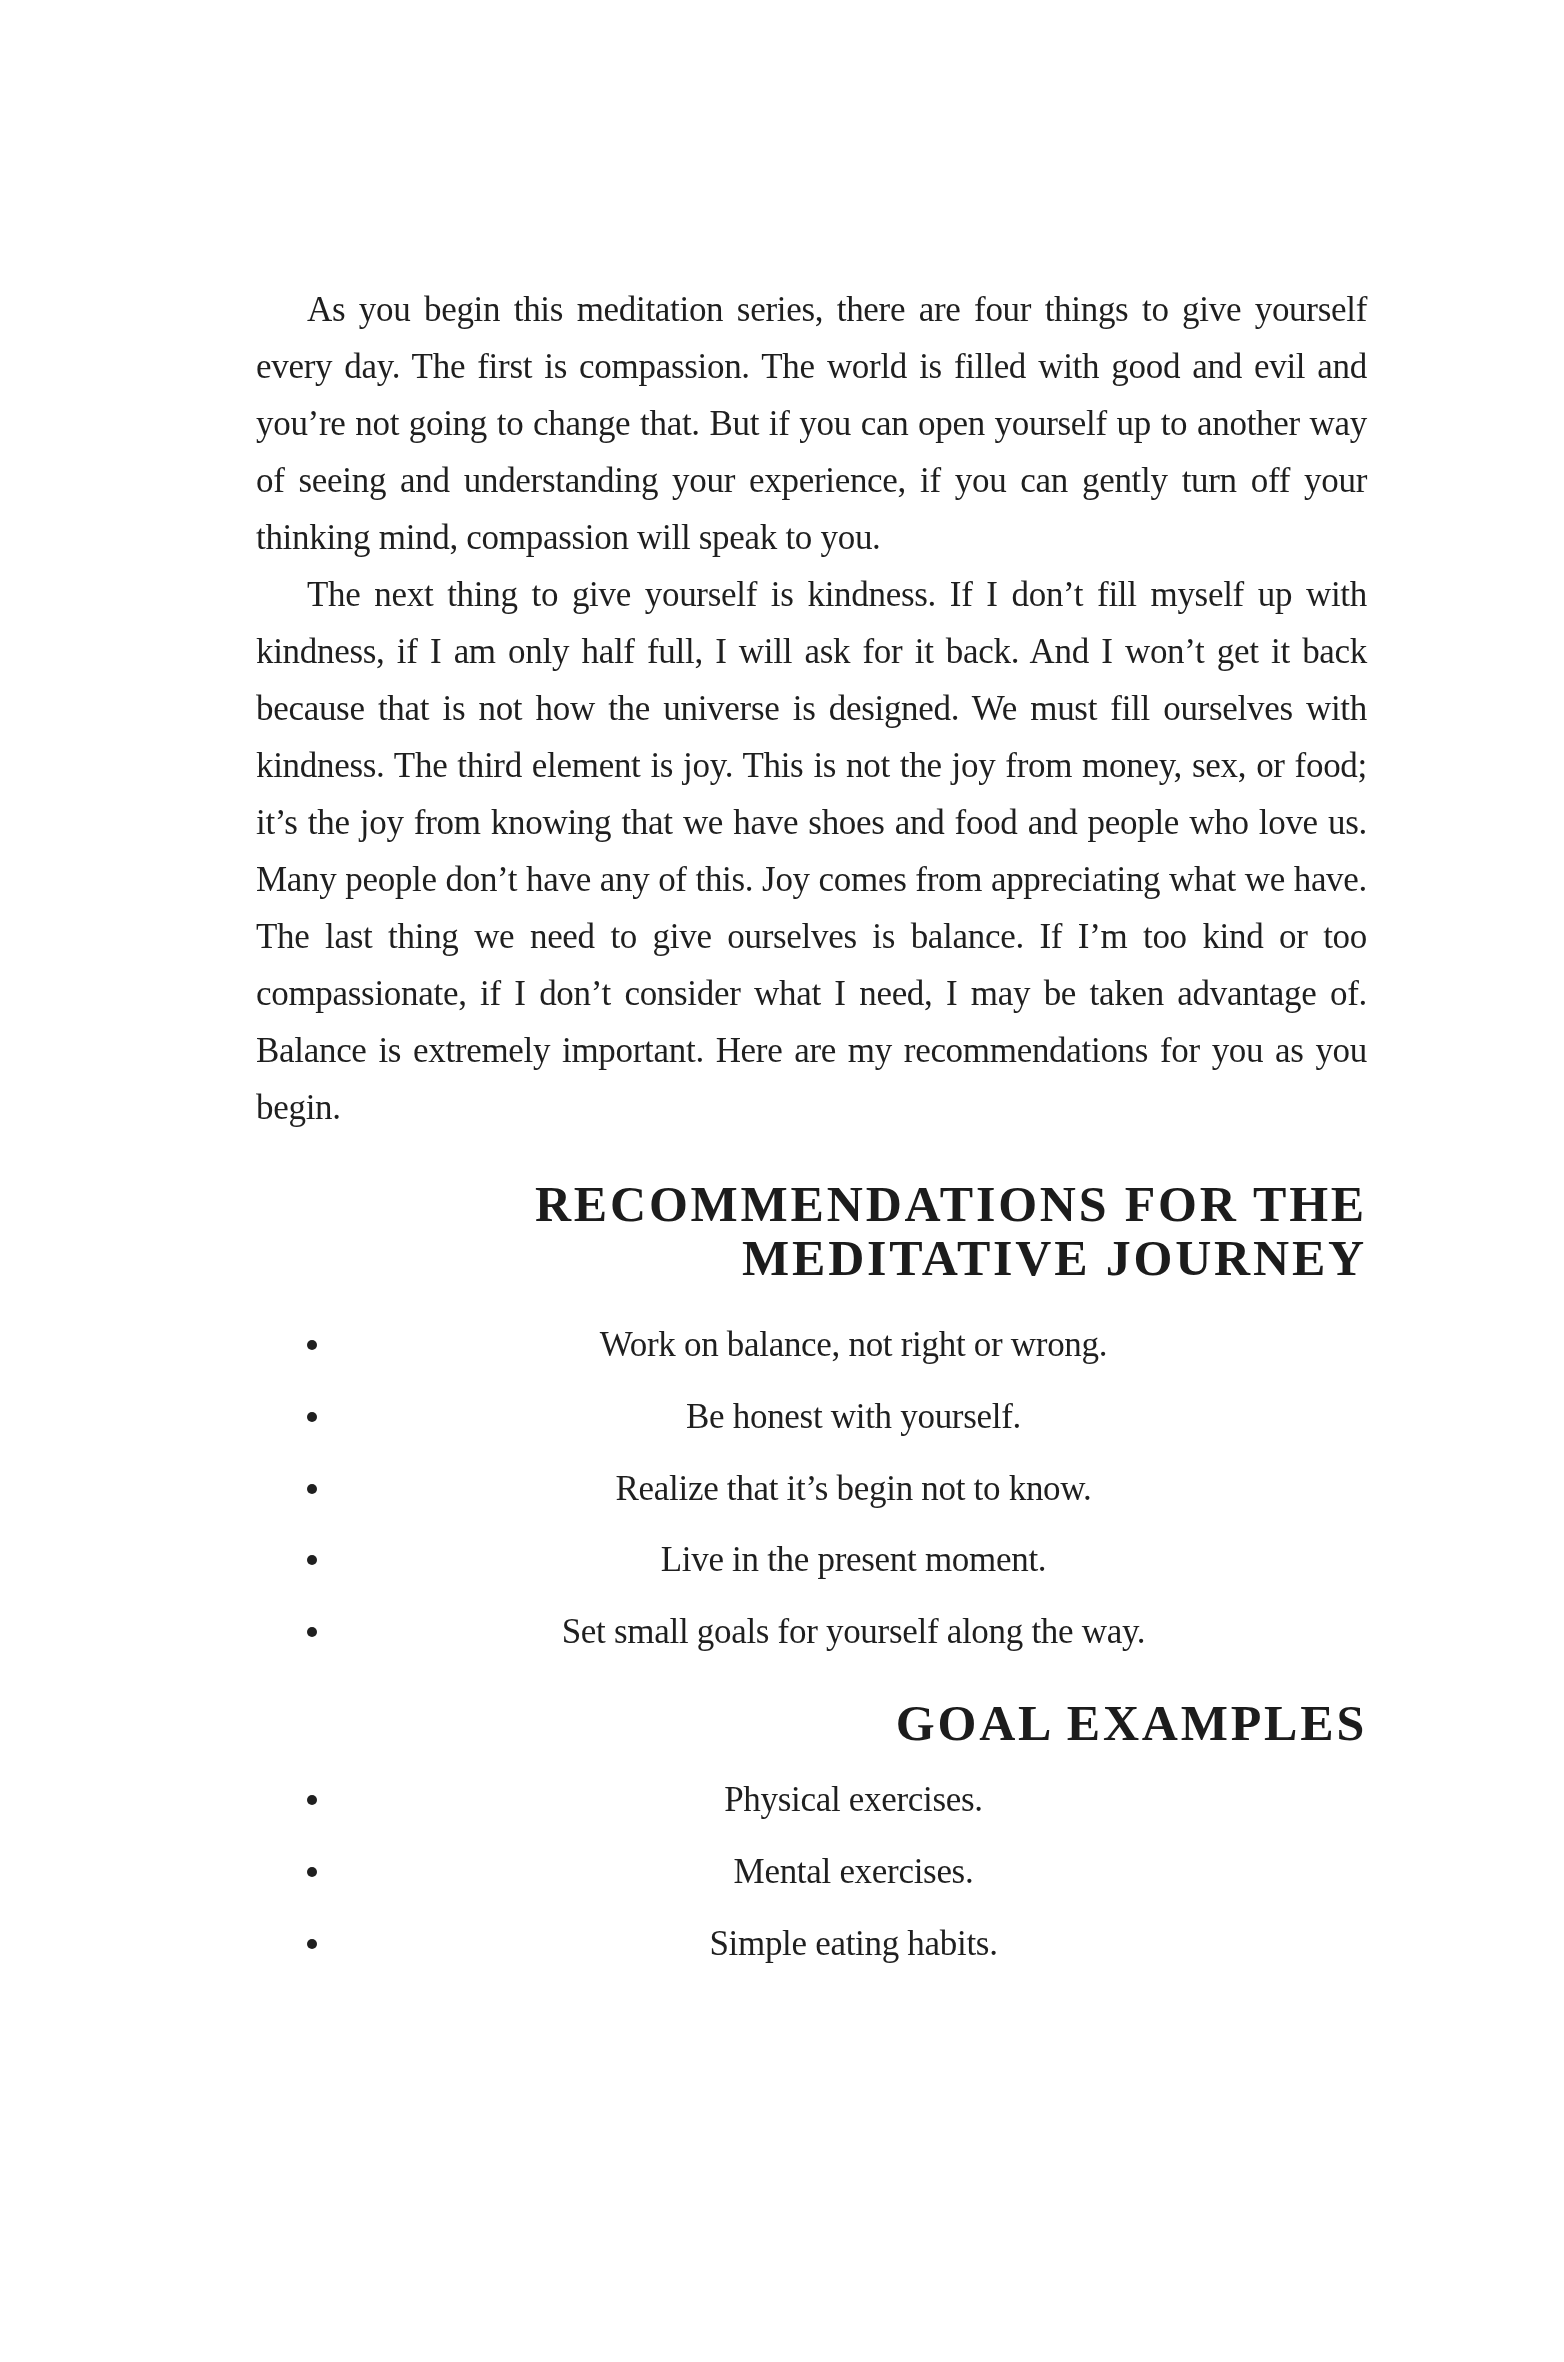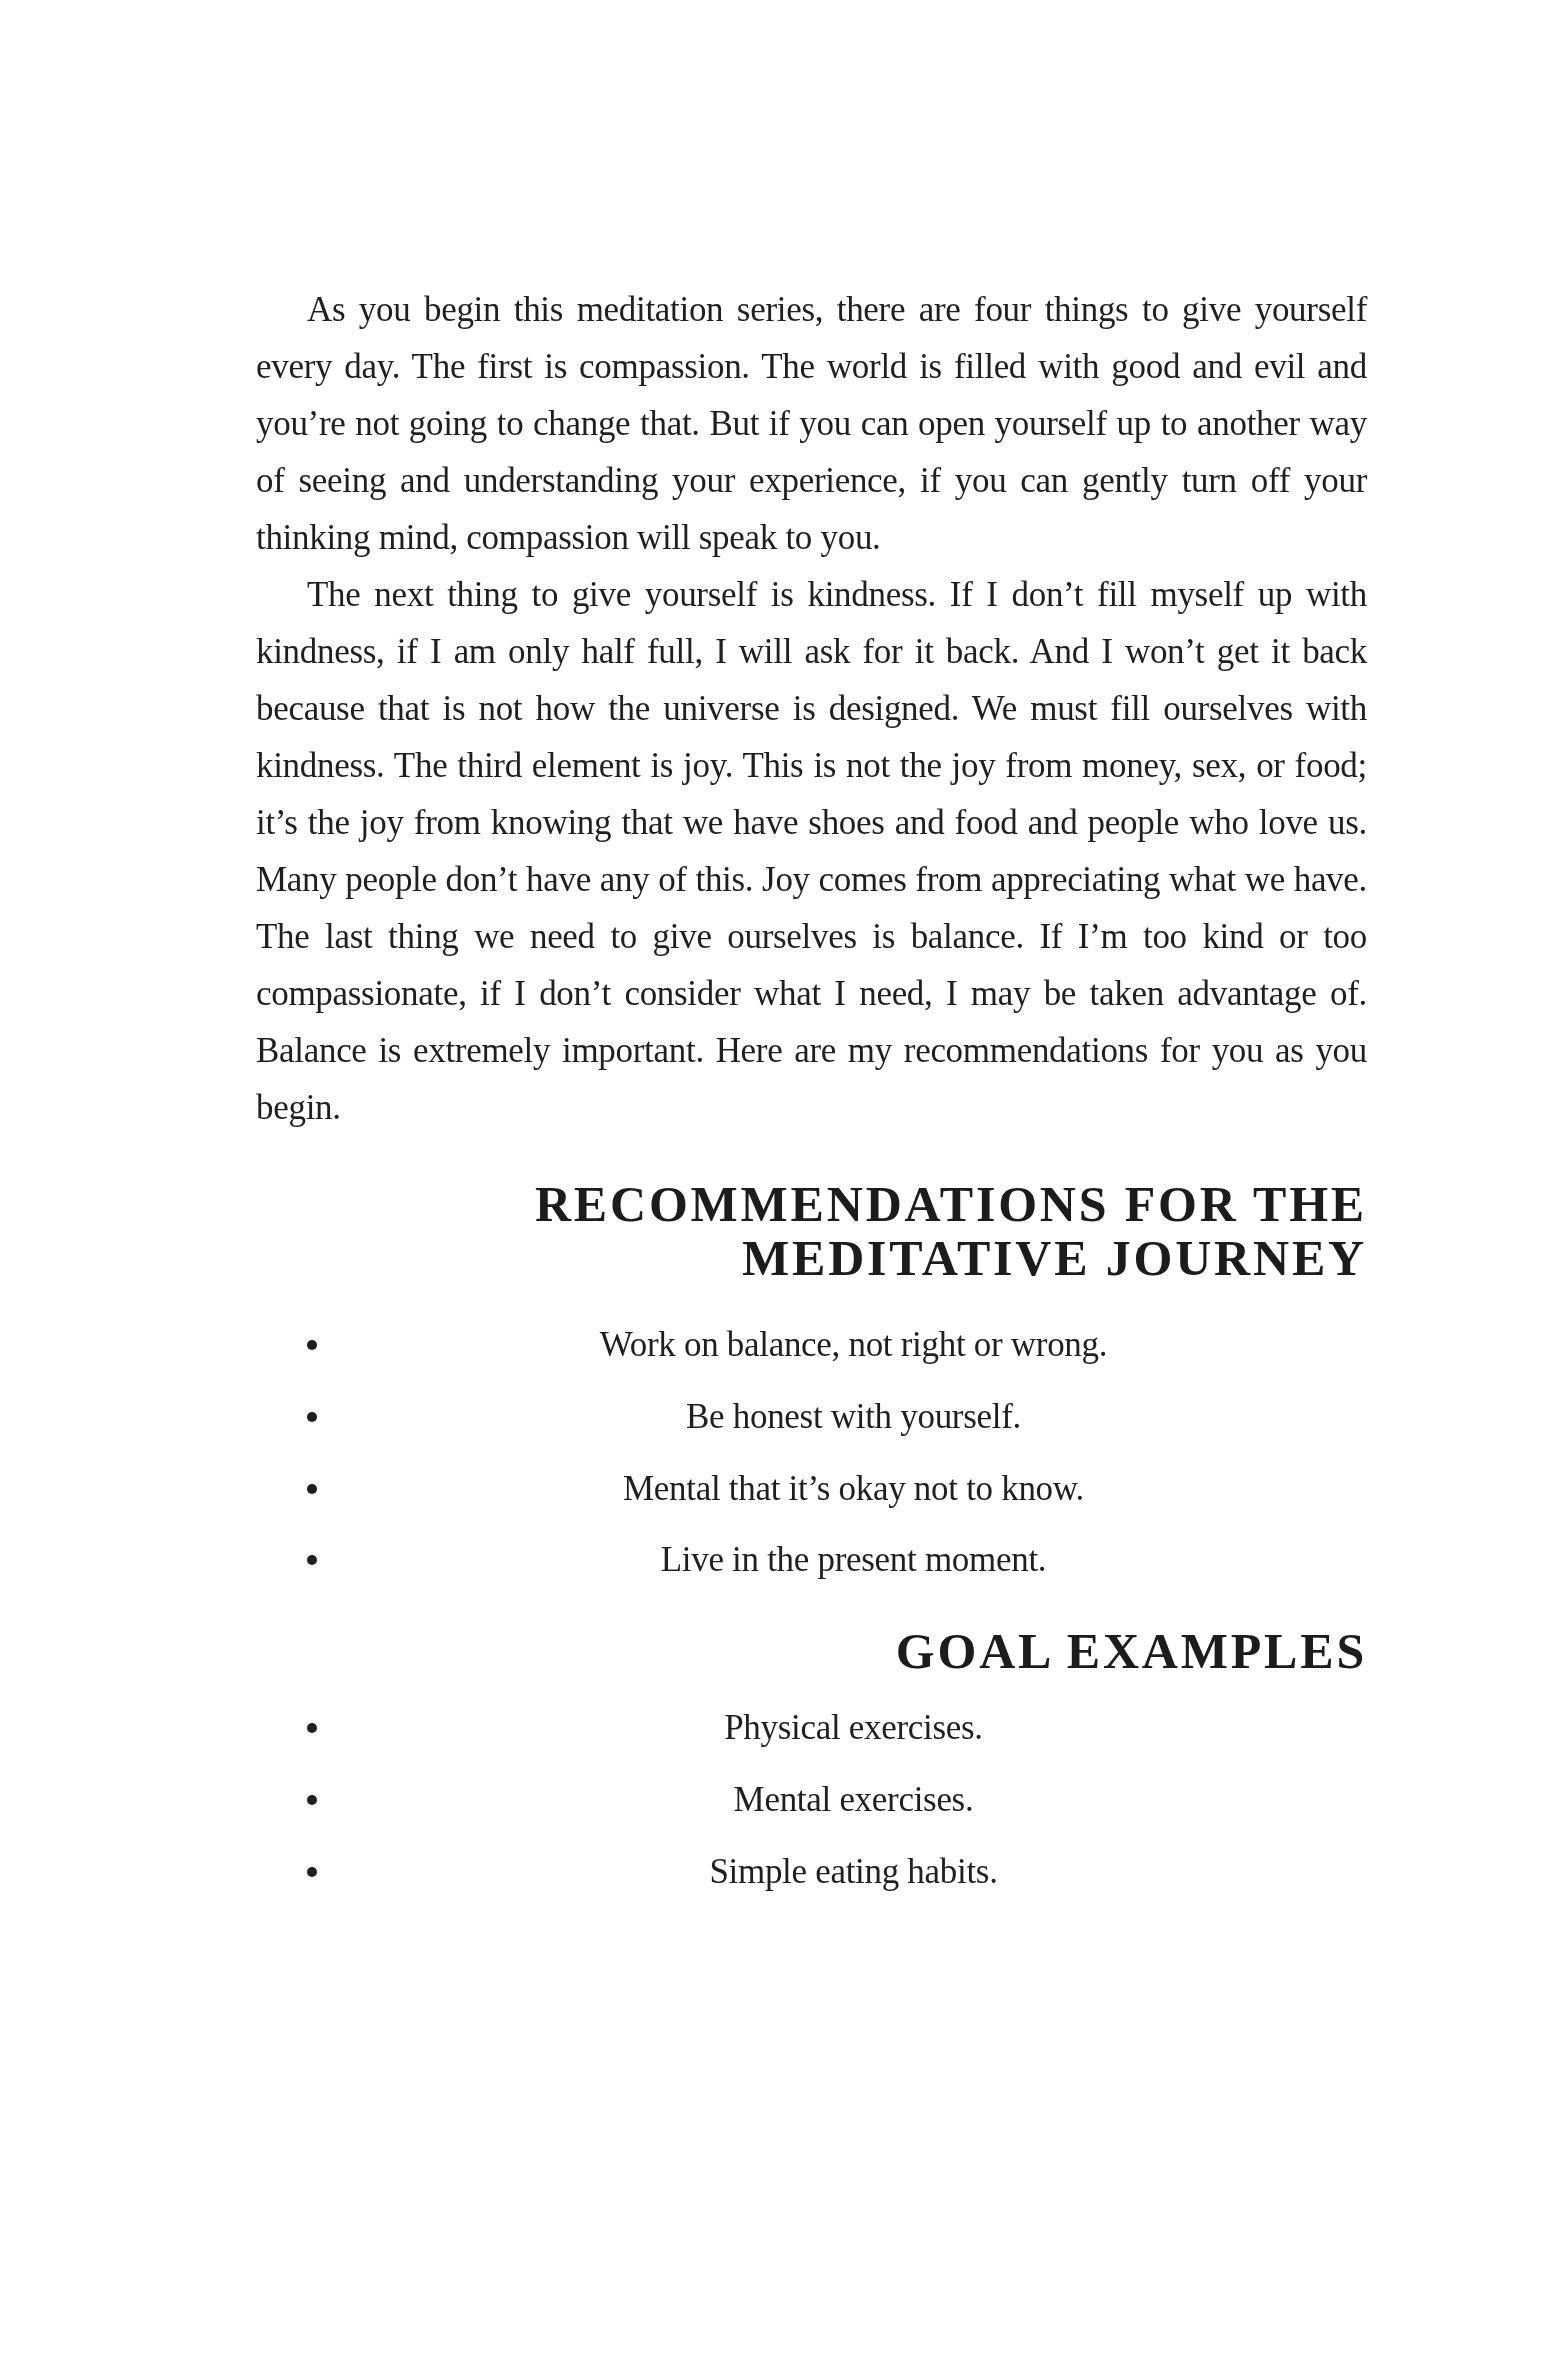--- a/index.html
+++ b/index.html
@@ -100,25 +100,29 @@
       <li>
         <span class="bullet-dot"></span>
         <span>Work on balance, not right or wrong.</span>
       </li>
       <li>
         <span class="bullet-dot"></span>
         <span>Be honest with yourself.</span>
       </li>
       <li>
         <span class="bullet-dot"></span>
-        <span>Mental that it’s okay not to know.</span>
+        <span>Realize that it’s begin not to know.</span>
       </li>
       <li>
         <span class="bullet-dot"></span>
         <span>Live in the present moment.</span>
+      </li>
+      <li>
+        <span class="bullet-dot"></span>
+        <span>Set small goals for yourself along the way.</span>
       </li>
     </ul>
 
     <h2 class="section-heading goals">GOAL EXAMPLES</h2>
 
     <ul class="bullet-list goals">
       <li>
         <span class="bullet-dot"></span>
         <span>Physical exercises.</span>
       </li>

